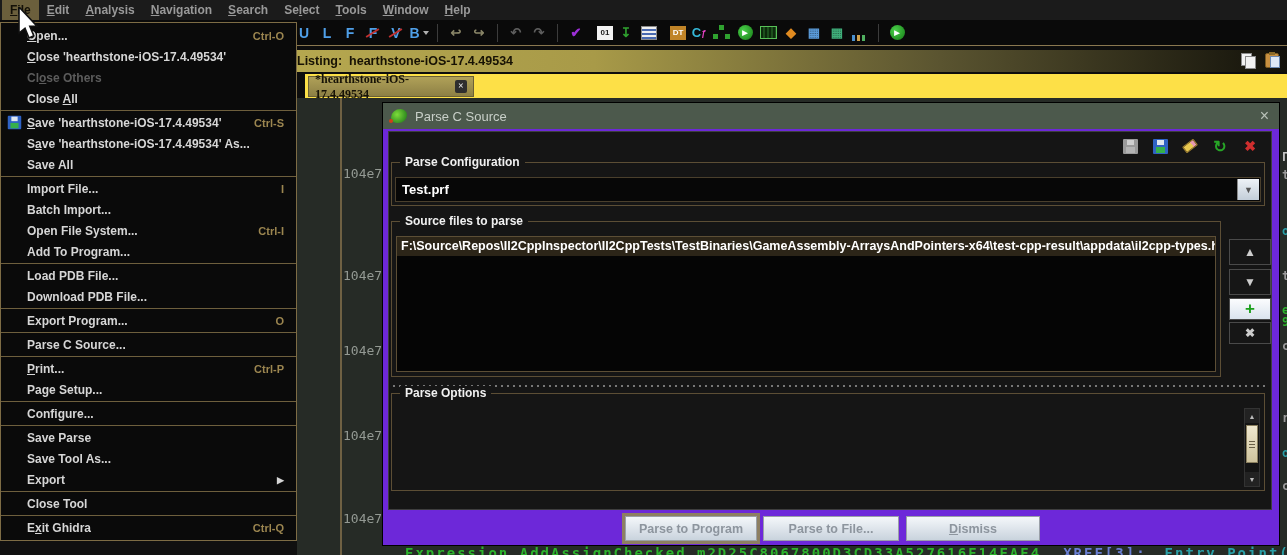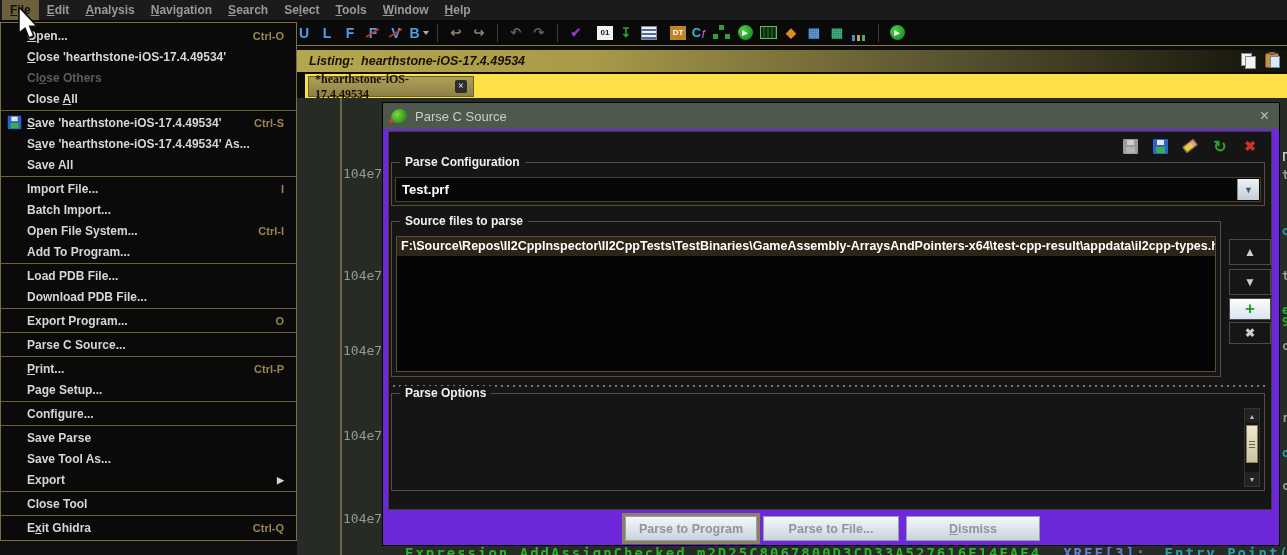--- a/index.html
+++ b/index.html
@@ -38,22 +38,22 @@
   .tbi.orgchart::before { content:""; position:absolute; top:2px; left:7px; width:5px; height:5px;
     background:#2fa12f; box-shadow:-6px 9px 0 #2fa12f, 6px 9px 0 #2fa12f; }
   .tbi.bars::before { content:""; position:absolute; bottom:2px; left:2px; width:3px; height:6px;
     background:#4a90d0; box-shadow:5px 0 0 #d0a04a, 10px 0 0 #50b060; }
   .tbi.bars::after { content:""; position:absolute; bottom:2px; left:7px; width:3px; height:10px; background:#c04a4a; opacity:.0; }
 
   
   .listing-panel { position:absolute; left:297px; top:46px; width:990px; height:509px; background:#0d0d0d; z-index:1; }
   .listing-header { position:absolute; left:0; top:4px; width:990px; height:22px;
     background:linear-gradient(90deg,#b5a74f 0%,#a89a48 30%,#5a5430 65%,#12110a 100%);
-    display:flex; align-items:center; padding-left:12px; font-weight:bold; font-size:12.5px;
-    color:#171204; white-space:pre;font-style:italic; }
+    display:flex; align-items:center; font-weight:bold; font-size:12.5px;
+    color:#171204; white-space:pre; }
   .lh-icons { position:absolute; right:8px; top:3px; display:flex; gap:9px; }
   .ic-copy { width:15px; height:15px; position:relative; }
   .ic-copy::before, .ic-copy::after { content:""; position:absolute; width:9px; height:11px;
     background:#f2f2f2; border:1px solid #8a8a8a; }
   .ic-copy::before { left:0; top:0; } .ic-copy::after { left:4px; top:3px; }
   .ic-paste { width:14px; height:15px; position:relative; background:#c89040; border:1px solid #7a5a20; border-radius:2px; }
   .ic-paste::before { content:""; position:absolute; left:3px; top:-2px; width:6px; height:3px; background:#8a6a28; }
   .ic-paste::after { content:""; position:absolute; right:-2px; bottom:-1px; width:8px; height:10px;
     background:#dde8f5; border:1px solid #6a88b0; }
   .tab-row { position:absolute; left:8px; top:28px; width:990px; height:24px; background:#fde047;font-family:Liberation Serif, serif; }

